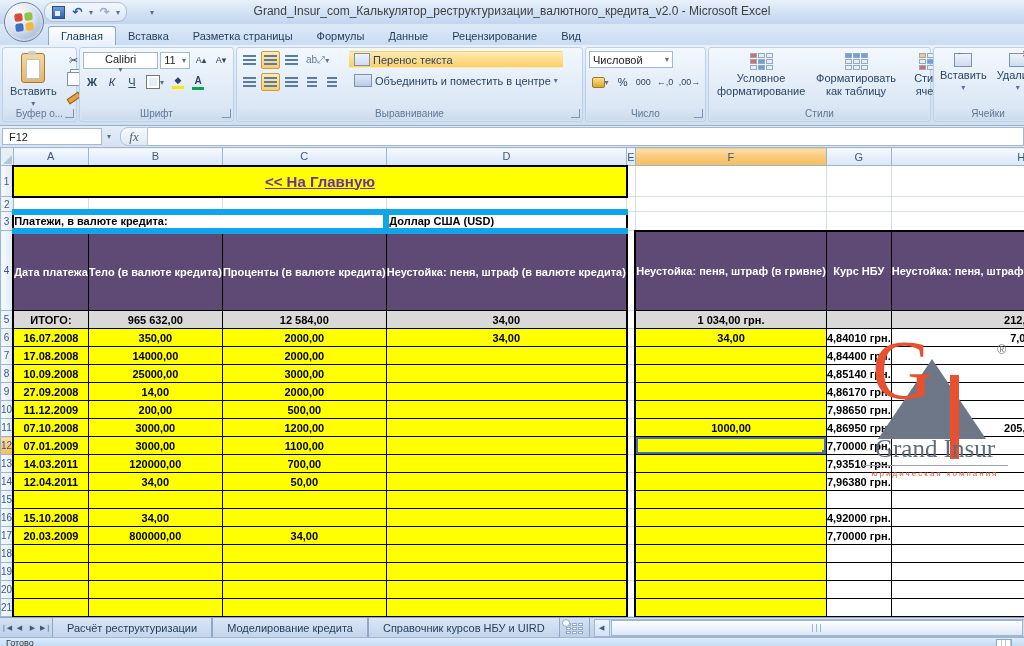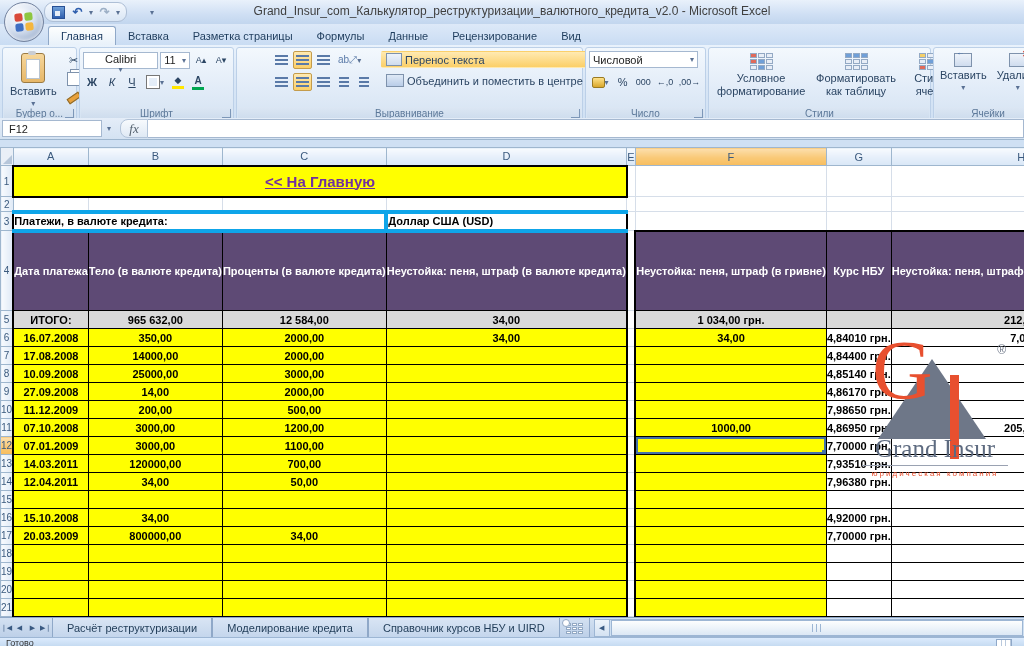--- a/index.html
+++ b/index.html
@@ -61,21 +61,21 @@
   .ic-grid span{background:#e8eef7;border:1px solid #93a9c4;}
   .ic-grid .r{background:#e06a5a;} .ic-grid .b{background:#6f9fd8;} .ic-grid .y{background:#f4cf6a;}
   .stybtn{display:flex;flex-direction:column;align-items:center;gap:2px;font-size:11px;color:#2b4563;text-align:center;line-height:1.15;padding:2px 5px;white-space:nowrap;}
   .cellbtn{display:flex;flex-direction:column;align-items:center;gap:2px;font-size:11px;color:#2b4563;padding:2px 3px;}
   .ic-ins{width:16px;height:12px;border:1px solid #7e92ac;background:linear-gradient(#eef3fa,#cfdcee);position:relative;}
   .ic-ins::after{content:"←";position:absolute;left:1px;top:-6px;font-size:8px;color:#3a66a8;}
   .ic-del{width:16px;height:12px;border:1px solid #7e92ac;background:linear-gradient(#eef3fa,#cfdcee);position:relative;}
   .ic-del::after{content:"✕";position:absolute;right:-4px;top:-5px;font-size:9px;color:#cf3e2e;font-weight:bold;}
 
   
-  .formulabar{position:absolute;top:118px;left:0;right:0;height:21px;background:linear-gradient(#e4edf8,#d4e2f2);border-bottom:1px solid #9eb6ce;display:flex;align-items:center;}
+  .formulabar{position:absolute;top:126px;left:0;right:0;height:21px;background:linear-gradient(#e4edf8,#d4e2f2);border-bottom:1px solid #9eb6ce;display:flex;align-items:center;}
   .namebox{width:100px;height:17px;background:#fff;border:1px solid #a5b8d0;margin-left:2px;font-size:11px;color:#222;display:flex;align-items:center;padding-left:6px;box-sizing:border-box;}
   .nb-caret{width:14px;height:17px;display:flex;align-items:center;justify-content:center;font-size:8px;color:#5a7194;}
   .fxbtn{width:26px;height:17px;display:flex;align-items:center;justify-content:center;font-family:"Liberation Serif",serif;font-style:italic;font-size:13px;color:#55626f;background:linear-gradient(#f7fafd,#dfe9f4);border:1px solid #b3c4d9;border-radius:8px 0 0 8px;margin-left:4px;}
   .fml{flex:1;height:17px;background:#fff;border:1px solid #a5b8d0;border-left:none;margin-right:0;}
 
   
   .gridwrap{position:absolute;top:147px;left:0;width:1024px;height:470px;background:#fff;overflow:hidden;}
   #sheet{border-collapse:collapse;table-layout:fixed;}
   #sheet th,#sheet td{overflow:hidden;white-space:nowrap;box-sizing:border-box;padding:0;}
   .colhead{background:linear-gradient(#f8fbfe,#e5eefa 55%,#d9e7f6);border:1px solid #9eb6ce;color:#3b5a7e;font-size:11px;font-weight:normal;height:18px;text-align:center;}
@@ -84,21 +84,21 @@
   .corner{background:#e9eff7;border:1px solid #9eb6ce;position:relative;}
   .tri{position:absolute;right:1px;bottom:1px;width:0;height:0;border-left:9px solid transparent;border-bottom:9px solid #b6c6da;}
   .pl{background:#fff;border-right:1px solid #d6dee9;border-bottom:1px solid #d6dee9;}
   .c{font-weight:bold;font-size:11px;color:#000;text-align:center;padding:0 2px;}
   .left{text-align:left;padding-left:4px;}
   .lft{text-align:left;padding-left:7px;}
   .yellow{background:#ffff00;}
   .gray{background:#d9d9d9;}
   .ph{background:#5e4a75;color:#fff;font-weight:bold;font-size:11px;text-align:center;vertical-align:middle;white-space:normal;line-height:1.3;padding:1px 4px;}
   .blk{border:1px solid #000;}
-  .box1{border:4px solid #0ea5e9;}
+  .box1{border:6px solid #0ea5e9;}
   .box2{border:2px solid #000;}
   .bl2{border-left:2px solid #000;} .br2{border-right:2px solid #000;}
   .bt2{border-top:2px solid #000;} .bb2{border-bottom:2px solid #000;}
   .homelink{color:#7030a0;font-weight:bold;font-size:15px;text-decoration:underline;font-family:"Liberation Sans",sans-serif;}
   .sel{position:relative;box-shadow:inset 0 0 0 2px #4472a8;}
   .sel::after{content:"";position:absolute;right:0;bottom:0;width:4px;height:4px;background:#4472a8;}
 
   
   .logo{position:absolute;left:862px;top:196px;width:146px;height:140px;pointer-events:none;}
   .ltri{position:absolute;left:16px;top:16px;width:0;height:0;border-left:54px solid transparent;border-right:54px solid transparent;border-bottom:80px solid #6e7788;}
@@ -217,21 +217,21 @@
           <span class="sb swbtn">
               <span style="font-size:10px;font-weight:bold;">А</span>
               <span class="sw" style="background:#00a651;"></span>
             </span>
         </div>
       </div>
       <div class="glabel">Шрифт</div>
       <span class="launcher"></span>
     </div>
 
-    <div class="group" style="width:347px;padding-left:32px;">
+    <div class="group" style="width:347px;">
       <div class="gbody" style="gap:8px;">
         <div style="display:flex;flex-direction:column;gap:4px;">
           <div class="row">
             <span class="sb">
                 <span class="ibars"></span>
               </span>
             <span class="sb on">
                 <span class="ibars"></span>
               </span>
             <span class="sb">
@@ -271,21 +271,21 @@
               <span class="caret">▾</span>
             </span>
         </div>
       </div>
       <div class="glabel">Выравнивание</div>
       <span class="launcher"></span>
     </div>
 
     <div class="group" style="width:121px;">
       <div class="gbody" style="display:flex;flex-direction:column;gap:5px;">
-        <span class="selbox" style="width:109px;">
+        <span class="selbox" style="width:84px;">
             <span>Числовой</span>
             <span class="caret">▾</span>
           </span>
         <div class="row">
           <span class="sb">
               <span class="ic-coin"></span>
               <span class="caret">▾</span>
             </span>
           <span class="sb">%</span>
           <span class="sb mini">000</span>

